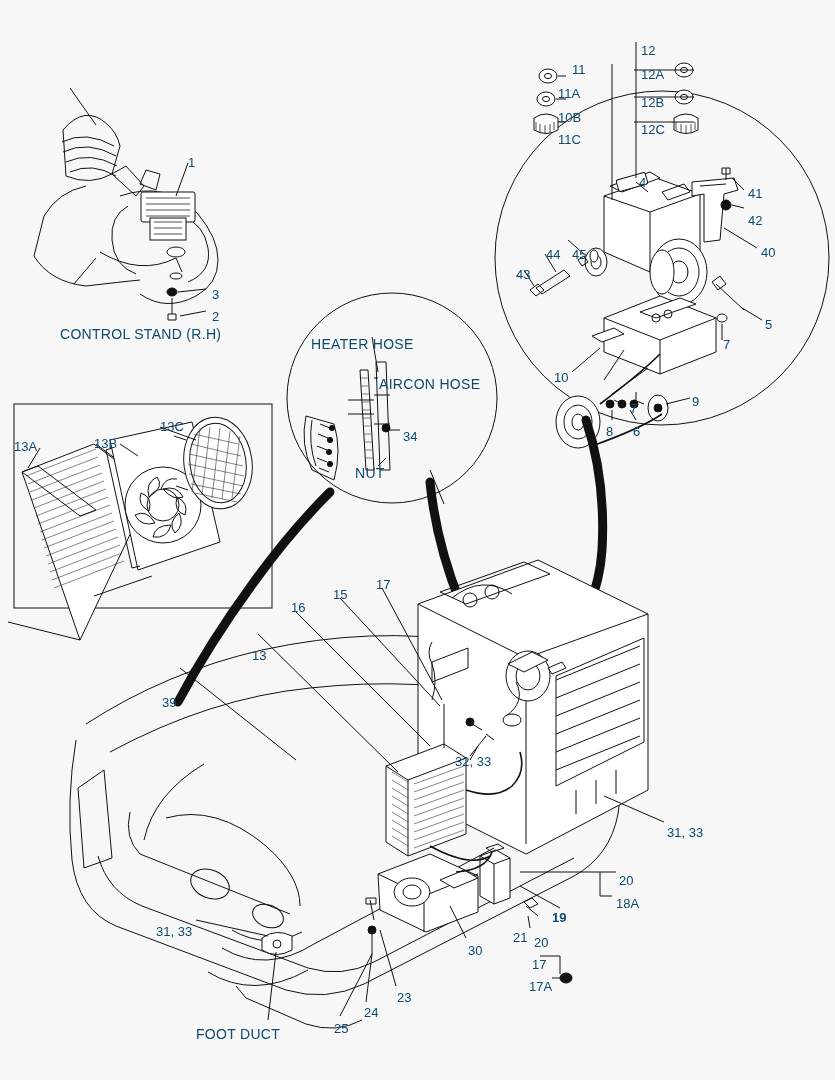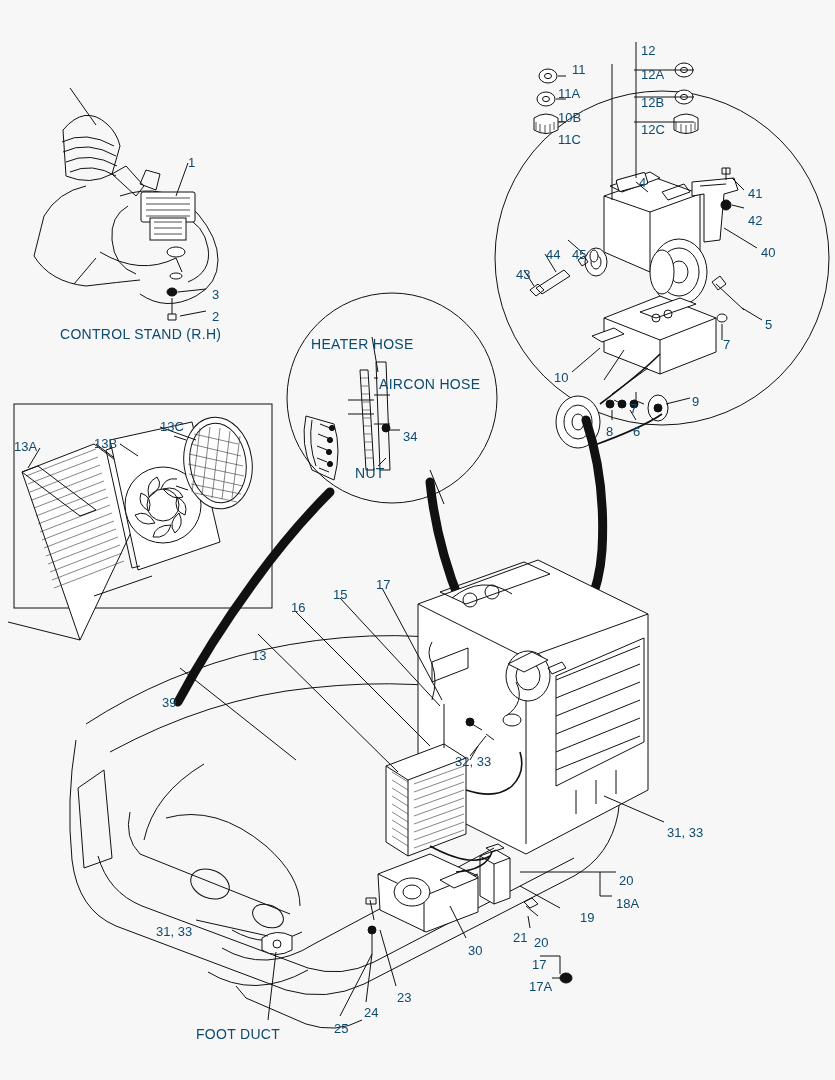--- a/index.html
+++ b/index.html
@@ -335,21 +335,21 @@
 <div class="lbl" style="left:376px;top:578px;">17</div>
 <div class="lbl" style="left:333px;top:588px;">15</div>
 <div class="lbl" style="left:291px;top:601px;">16</div>
 <div class="lbl" style="left:252px;top:649px;">13</div>
 <div class="lbl" style="left:162px;top:664px;margin-top:32px;">39</div>
 <div class="lbl" style="left:455px;top:755px;">32, 33</div>
 <div class="lbl" style="left:667px;top:826px;">31, 33</div>
 <div class="lbl" style="left:156px;top:925px;">31, 33</div>
 <div class="lbl" style="left:619px;top:874px;">20</div>
 <div class="lbl" style="left:616px;top:897px;">18A</div>
-<div class="lbl" style="left:580px;top:911px;">19</div>
+<div class="lbl" style="left:552px;top:911px;font-weight:bold;">19</div>
 <div class="lbl" style="left:534px;top:936px;">20</div>
 <div class="lbl" style="left:513px;top:931px;">21</div>
 <div class="lbl" style="left:532px;top:958px;">17</div>
 <div class="lbl" style="left:529px;top:980px;">17A</div>
 <div class="lbl" style="left:468px;top:944px;">30</div>
 <div class="lbl" style="left:397px;top:991px;">23</div>
 <div class="lbl" style="left:364px;top:1006px;">24</div>
 <div class="lbl" style="left:334px;top:1022px;">25</div>
 
 </div>

